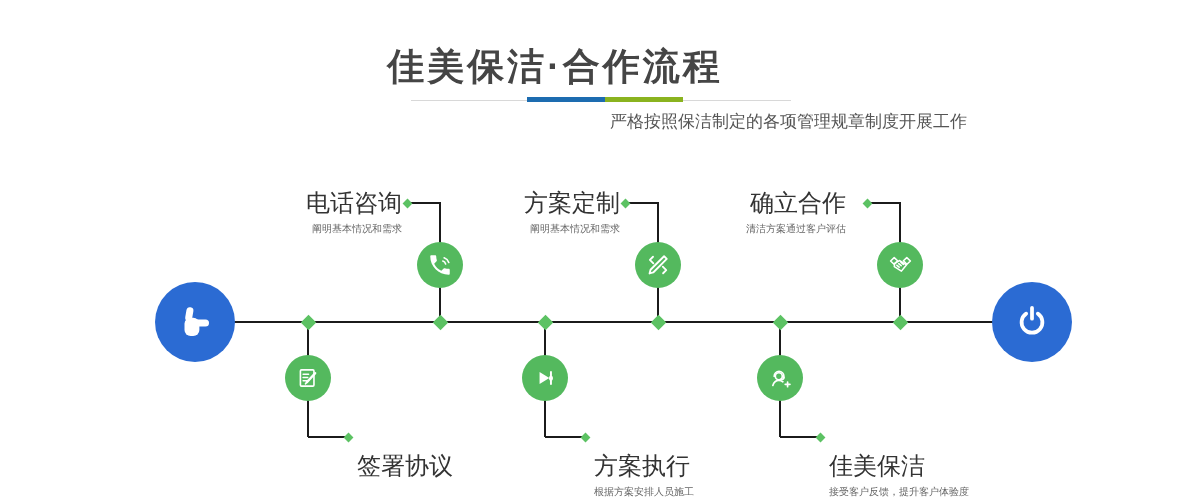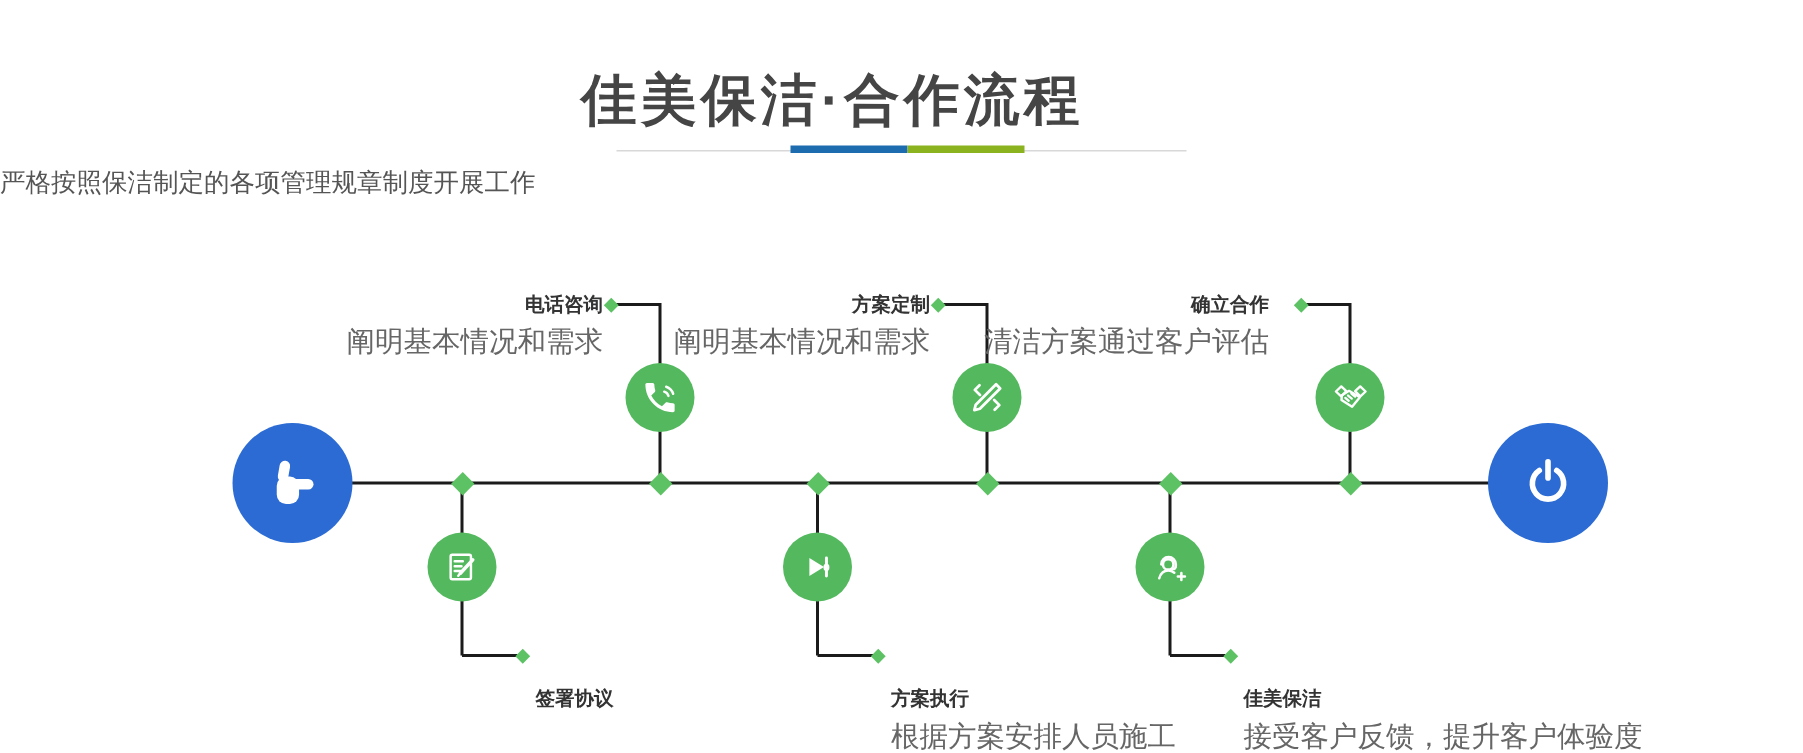--- a/index.html
+++ b/index.html
@@ -11,41 +11,41 @@
   .page-title{
     position:absolute;top:42px;left:0;width:1110px;margin:0;
     text-align:center;font-size:37px;font-weight:700;letter-spacing:3px;
     color:var(--title_text,#454545);
   }
   .divider-gray{position:absolute;top:100px;left:411px;width:380px;height:1px;background:#d8d8d8;}
   .divider-blue{position:absolute;top:97px;left:527px;width:78px;height:5px;background:var(--divider_blue,#1d6cb0);}
   .divider-green{position:absolute;top:97px;left:605px;width:78px;height:5px;background:var(--divider_green,#8ab31f);}
   .page-subtitle{
     position:absolute;top:110px;left:0;width:967px;margin:0;
-    text-align:left;font-size:17px;color:#555;
+    text-align:right;font-size:17px;color:#555;
   }
   
   .h-line,.v-line{position:absolute;background:var(--line,#1b1b1b);}
   .h-line{height:2px;}
   .v-line{width:2px;}
   
   .diamond{position:absolute;background:var(--diamond,#5cc263);transform:rotate(45deg);}
   .diamond.big{width:11px;height:11px;}
   .diamond.small{width:7px;height:7px;}
   
   .node{position:absolute;border-radius:50%;display:flex;align-items:center;justify-content:center;color:#fff;z-index:3;}
   .node.green{width:46px;height:46px;background:var(--green_node,#54b95e);}
   .node.blue{width:80px;height:80px;background:var(--blue_node,#2b6bd3);}
   .node svg{display:block;}
   
   .step-label{position:absolute;z-index:2;}
   .step-label.top{text-align:right;}
   .step-label.bottom{text-align:left;margin-top:28px;}
-  .step-title{font-size:13px;font-weight:700;color:var(--step_title,#333);line-height:22px;}
-  .step-desc{font-size:19px;color:var(--step_desc,#666);line-height:18px;margin-top:6px;white-space:nowrap;}
+  .step-title{font-size:24px;font-weight:400;color:var(--step_title,#333);line-height:22px;}
+  .step-desc{font-size:10px;color:var(--step_desc,#666);line-height:18px;margin-top:6px;white-space:nowrap;}
 </style>
 </head>
 <body>
 
 <div class="canvas">
 
   <h1 class="page-title">佳美保洁·合作流程</h1>
   <div class="divider-gray"></div>
   <div class="divider-blue"></div>
   <div class="divider-green"></div>

